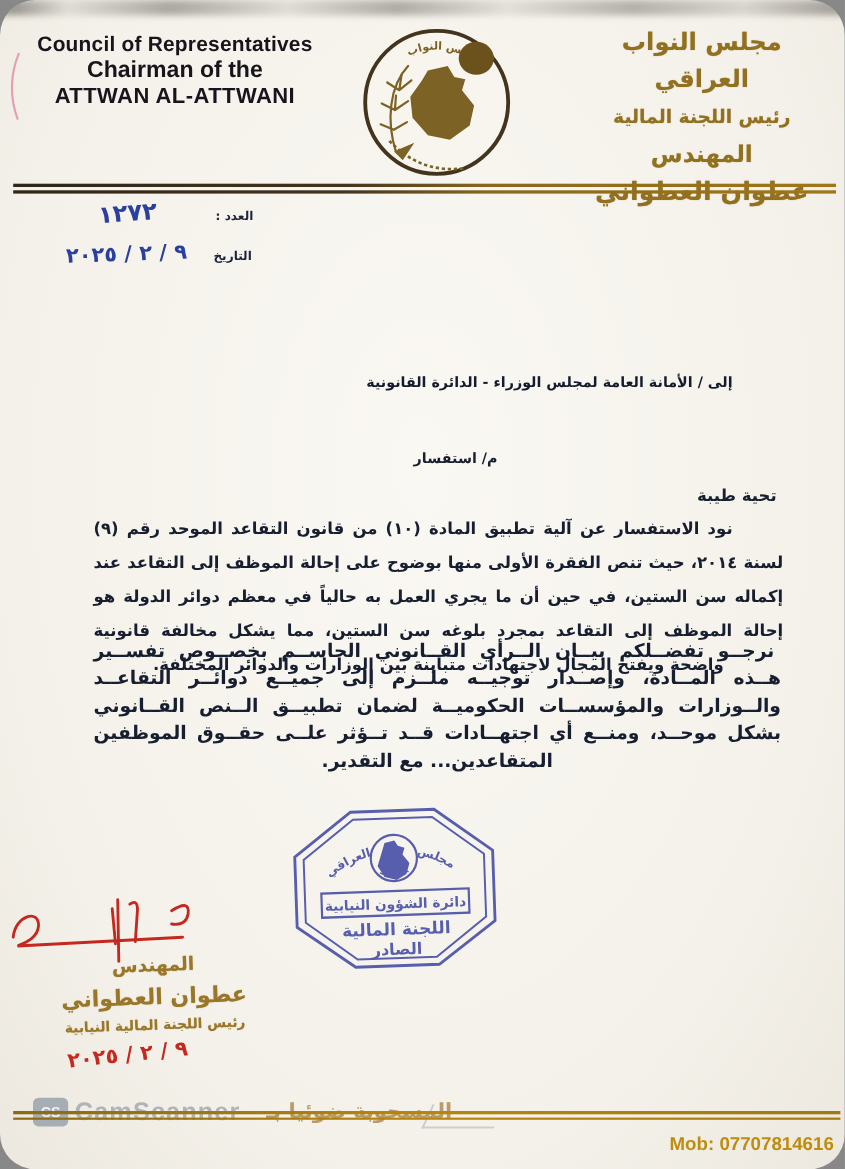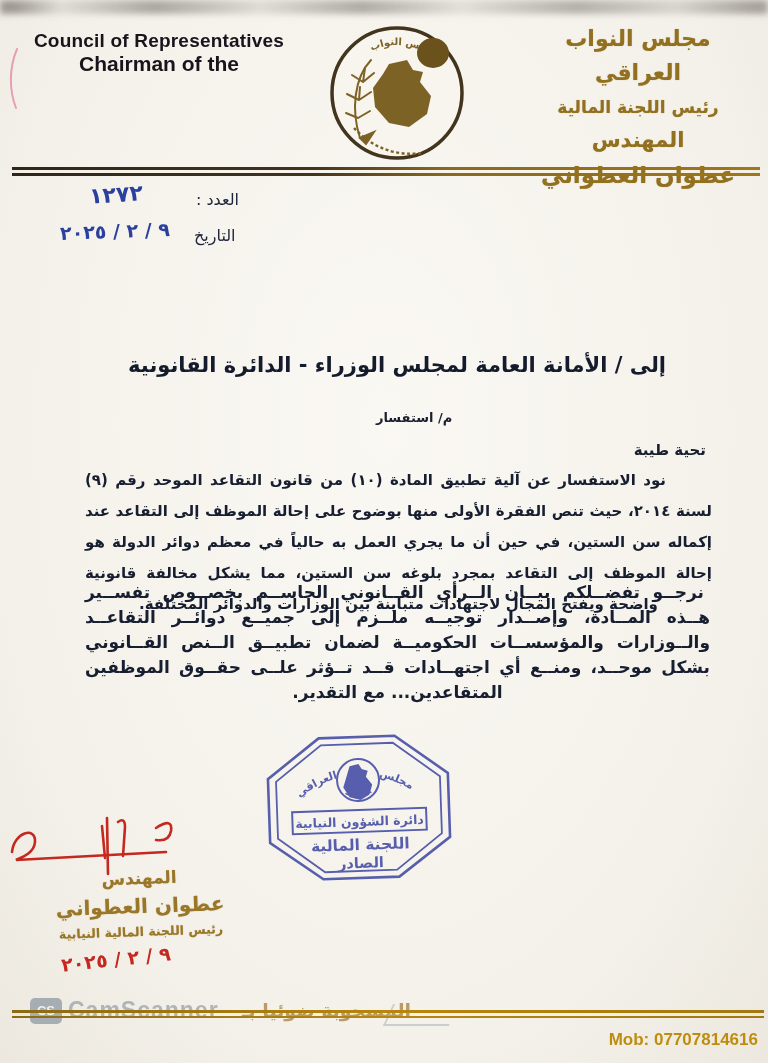--- a/index.html
+++ b/index.html
@@ -4,20 +4,21 @@
 <style>
   * { margin:0; padding:0; box-sizing:border-box; }
   html,body { background:#888; }
   .page {
     position:relative; width:768px; height:1063px; margin:0 auto;
     background:#f6f3ed;
     background-image: radial-gradient(ellipse at 50% 40%, #faf8f3 0%, #f4f1ea 70%, #ece8df 100%);
     overflow:hidden;
     font-family:"DejaVu Sans", sans-serif;
     color:#18202f;
+    border-radius:32px;
   }
   .abs { position:absolute; }
   
   .smudge { position:absolute; top:0; left:0; right:0; height:14px;
     background: linear-gradient(90deg, rgba(60,55,50,.45) 2%, rgba(60,55,50,.1) 8%, rgba(60,55,50,.4) 20%, rgba(60,55,50,.12) 34%, rgba(60,55,50,.38) 47%, rgba(60,55,50,.1) 60%, rgba(60,55,50,.35) 75%, rgba(60,55,50,.15) 88%, rgba(60,55,50,.4) 98%);
     filter: blur(3px); }
   
   .lh-en { left:26px; top:30px; width:266px; text-align:center;
     font-family:"Liberation Sans","DejaVu Sans",sans-serif; color:#17141c; }
   .lh-en .l1 { font-size:19px; font-weight:700; letter-spacing:.2px; }
@@ -29,24 +30,24 @@
     color:#91701f; font-weight:700; text-shadow:0 0 1px rgba(145,112,31,.55); }
   .lh-ar .a1 { font-size:22px; line-height:34px; }
   .lh-ar .a2 { font-size:17px; line-height:34px; }
   .lh-ar .a3 { font-size:21px; line-height:33px; }
   .lh-ar .a4 { font-size:23px; line-height:36px; }
   
   .rule { left:12px; right:8px; top:167px; }
   .rule .bar { height:3px; background:linear-gradient(90deg,#2f2618 0%,#42331d 40%,#8a681e 58%,#a07718 100%); }
   .rule .gap { height:3px; }
   
-  .ref-label { color:#1d2438; font-weight:400; font-size:16px; direction:rtl; }
+  .ref-label { color:#1d2438; font-weight:700; font-size:11px; direction:rtl; }
   .hand-blue { color:#2b3f9e; font-weight:700; direction:rtl; letter-spacing:2px; }
   
-  .addr { top:353px; right:102px; direction:rtl; font-weight:700; font-size:21px; color:#141b2c; }
+  .addr { top:341px; right:102px; direction:rtl; font-weight:700; font-size:13px; color:#141b2c; }
   .subj { top:410px; left:376px; direction:rtl; font-weight:700; font-size:13px; }
   .greet { top:441px; right:62px; direction:rtl; font-weight:700; font-size:15px;text-align:center; }
   .para { direction:rtl; text-align:justify; text-align-last:center; font-weight:700; color:#161e30; }
   .para1 { top:465px; left:85px; right:56px; font-size:15px; line-height:31px; text-indent:46px; }
   .para2 { top:580px; left:85px; right:58px; font-size:17px; line-height:25px; text-indent:6px; }
   
   .sig-block { left:38px; top:866px; width:204px; text-align:center; direction:rtl;
     color:#9a7728; font-weight:700; transform:rotate(-2deg);
     text-shadow:0 0 1px rgba(154,119,40,.5); }
   .sig-block .t { font-size:17px; line-height:25px; }
@@ -78,20 +79,21 @@
 
   <div class="smudge"></div>
 
   <svg class="abs" style="left:5px;top:46px;" width="22" height="66" viewBox="0 0 22 66">
     <path d="M12,3 C4,22 4,44 11,62" stroke="#e59fb2" stroke-width="2" fill="none" stroke-linecap="round"></path>
   </svg>
 
   <div class="abs lh-en">
     <div class="l1">Council of Representatives</div>
     <div class="l2">Chairman of the</div>
+    <div class="l5">ATTWAN AL-ATTWANI</div>
   </div>
 
   <svg class="abs" style="left:326px;top:16px;" width="142" height="150" viewBox="0 0 142 150">
     <circle cx="71" cy="77" r="65" fill="#f8f5ef" stroke="#42341d" stroke-width="3.5"></circle>
     <defs>
       <path id="emblemArc" d="M 28,46 Q 71,12 114,46" fill="none"></path>
       <path id="emblemArcBot" d="M 24,104 Q 52,142 98,138" fill="none"></path>
     </defs>
     <text font-size="10" font-weight="bold" fill="#7d6226">
       <textPath href="#emblemArc" startOffset="22%">مجلس النواب</textPath>

